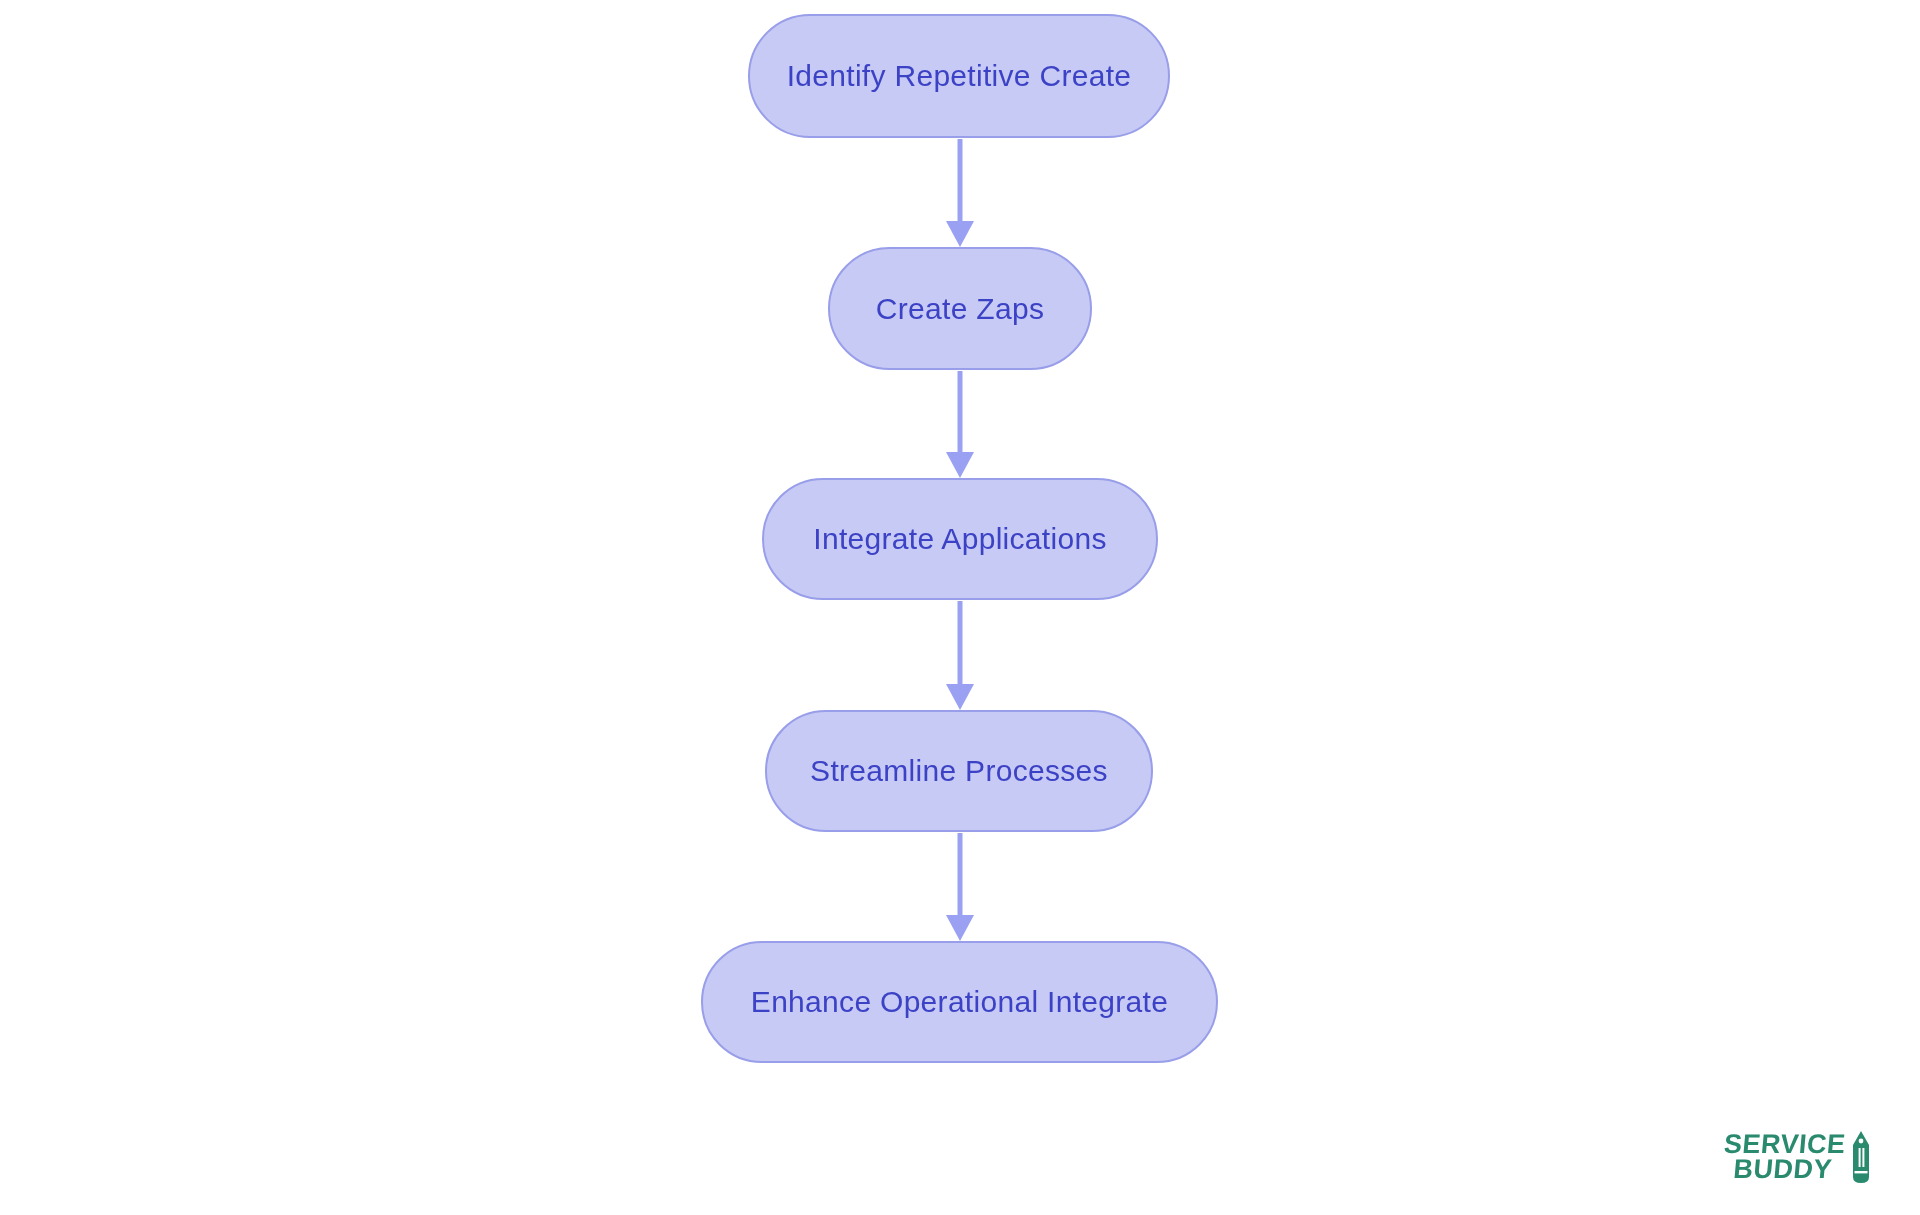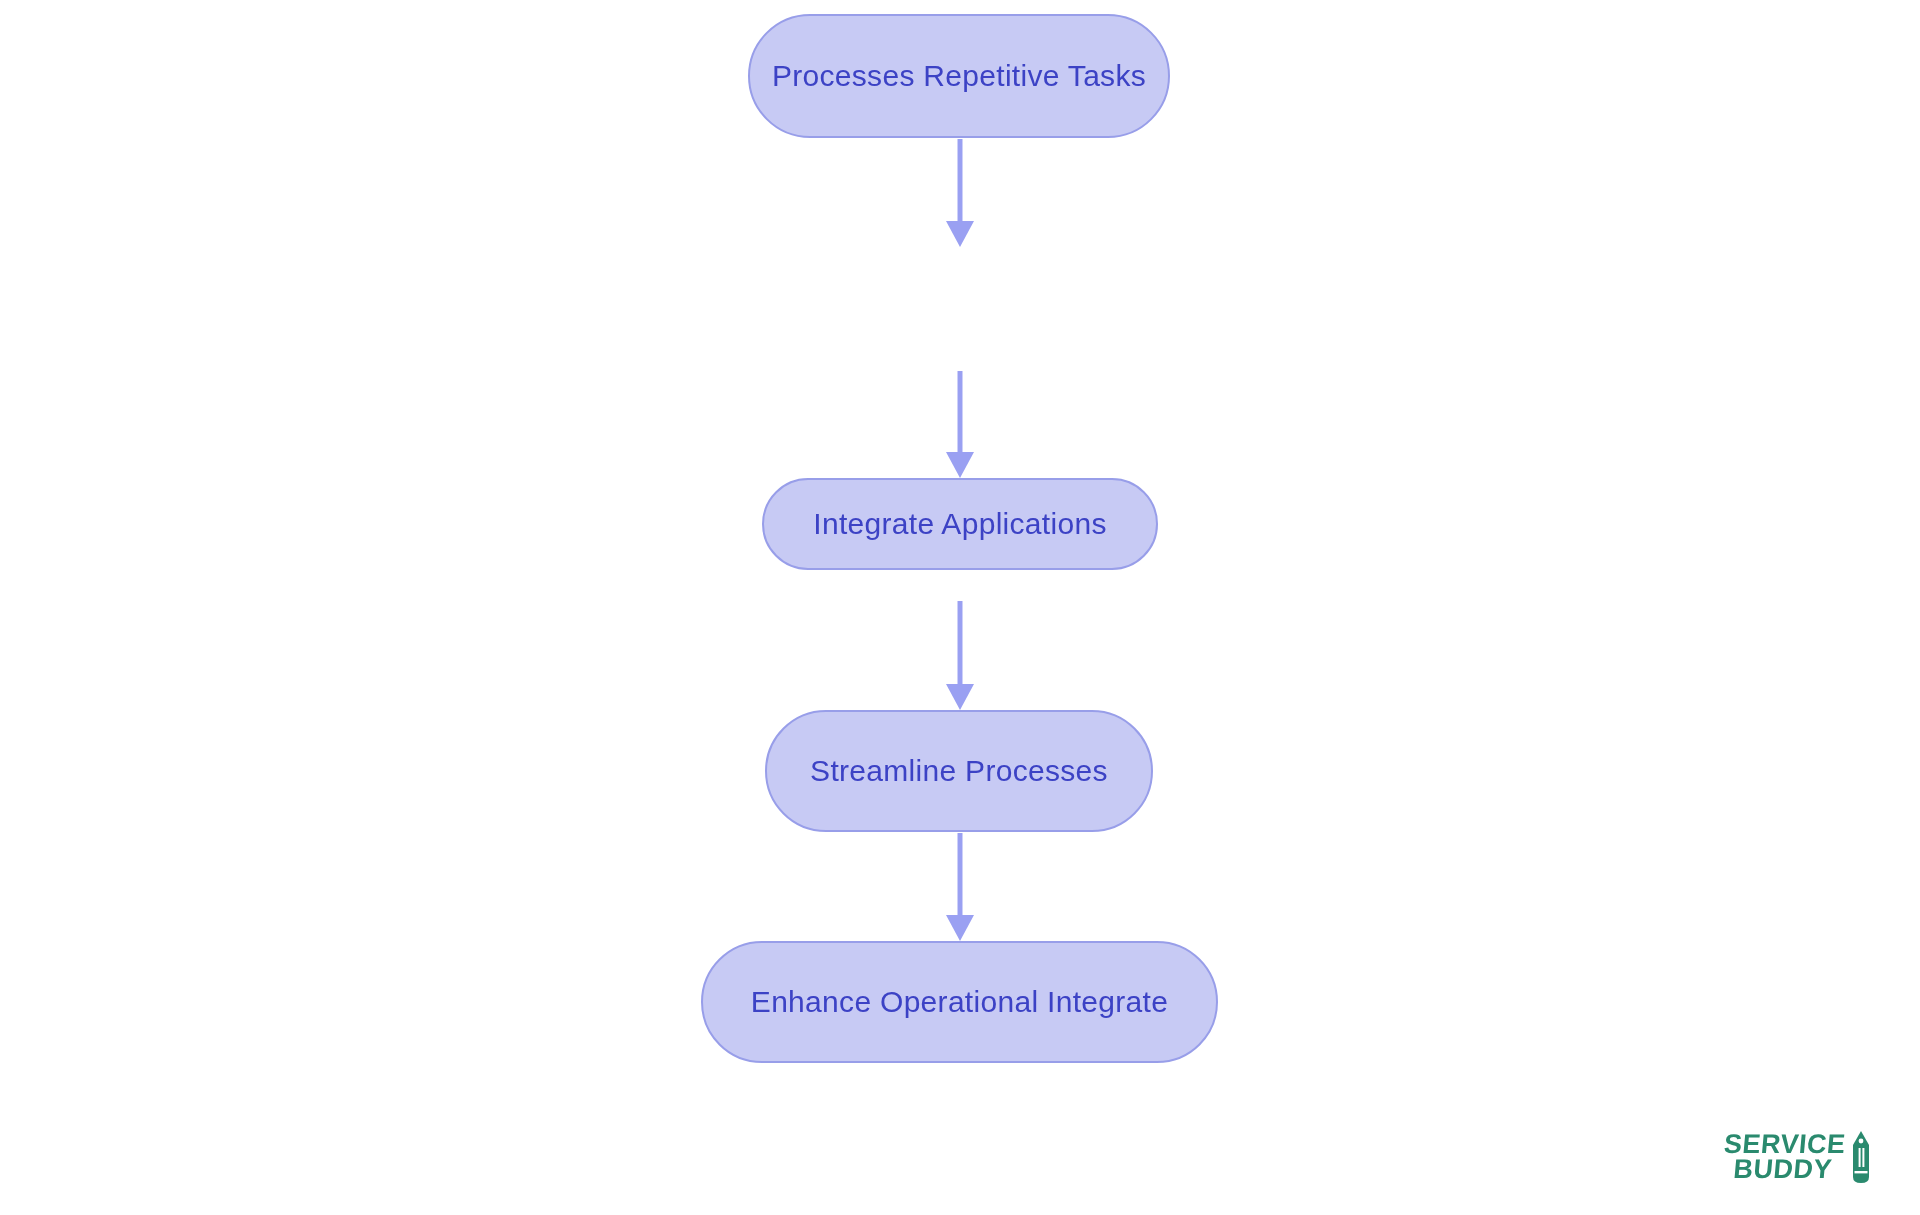--- a/index.html
+++ b/index.html
@@ -26,21 +26,21 @@
     border: 2px solid #989ee9;
     border-radius: 62px;
     color: #3c42c5;
     font-size: 30px;
     letter-spacing: 0.3px;
     white-space: nowrap;
     text-align: center;
   }
   .node-1 { left: 748px; top: 14px;  width: 422px; height: 124px; }
   .node-2 { left: 828px; top: 247px; width: 264px; height: 123px; }
-  .node-3 { left: 762px; top: 478px; width: 396px; height: 92px; }
+  .node-3 { left: 762px; top: 478px; width: 396px; height: 122px; }
   .node-4 { left: 765px; top: 710px; width: 388px; height: 122px; }
   .node-5 { left: 701px; top: 941px; width: 517px; height: 122px; }
 
   .arrows {
     position: absolute;
     left: 0; top: 0;
     width: 1920px;
     height: 1215px;
     pointer-events: none;
   }
@@ -84,21 +84,24 @@
       <line x1="960" y1="601" x2="960" y2="687" stroke="#9aa0f2" stroke-width="5"></line>
       <polygon points="946,684 974,684 960,710" fill="#9aa0f2"></polygon>
     </g>
     <g>
       <line x1="960" y1="833" x2="960" y2="918" stroke="#9aa0f2" stroke-width="5"></line>
       <polygon points="946,915 974,915 960,941" fill="#9aa0f2"></polygon>
     </g>
   </svg>
 
   <div class="node node-1">
-    <span>Processes Repetitive Tasks</span>
+    <span>Identify Repetitive Create</span>
+  </div>
+  <div class="node node-2">
+    <span>Create Zaps</span>
   </div>
   <div class="node node-3">
     <span>Integrate Applications</span>
   </div>
   <div class="node node-4">
     <span>Streamline Processes</span>
   </div>
   <div class="node node-5">
     <span>Enhance Operational Integrate</span>
   </div>

